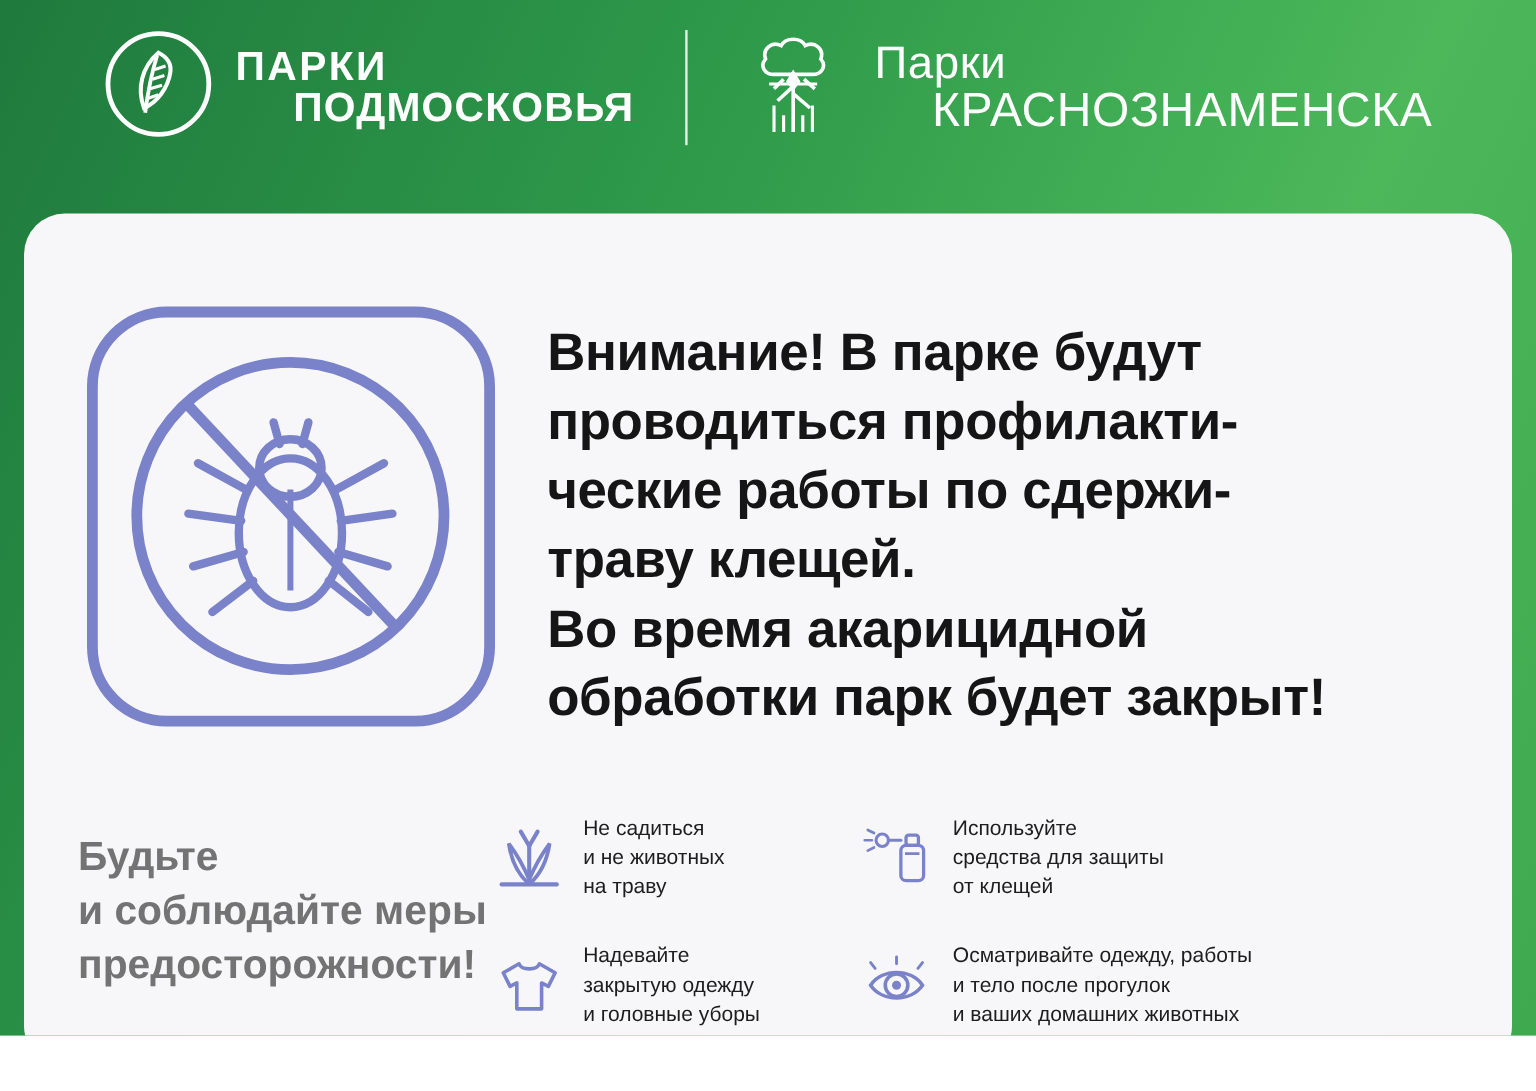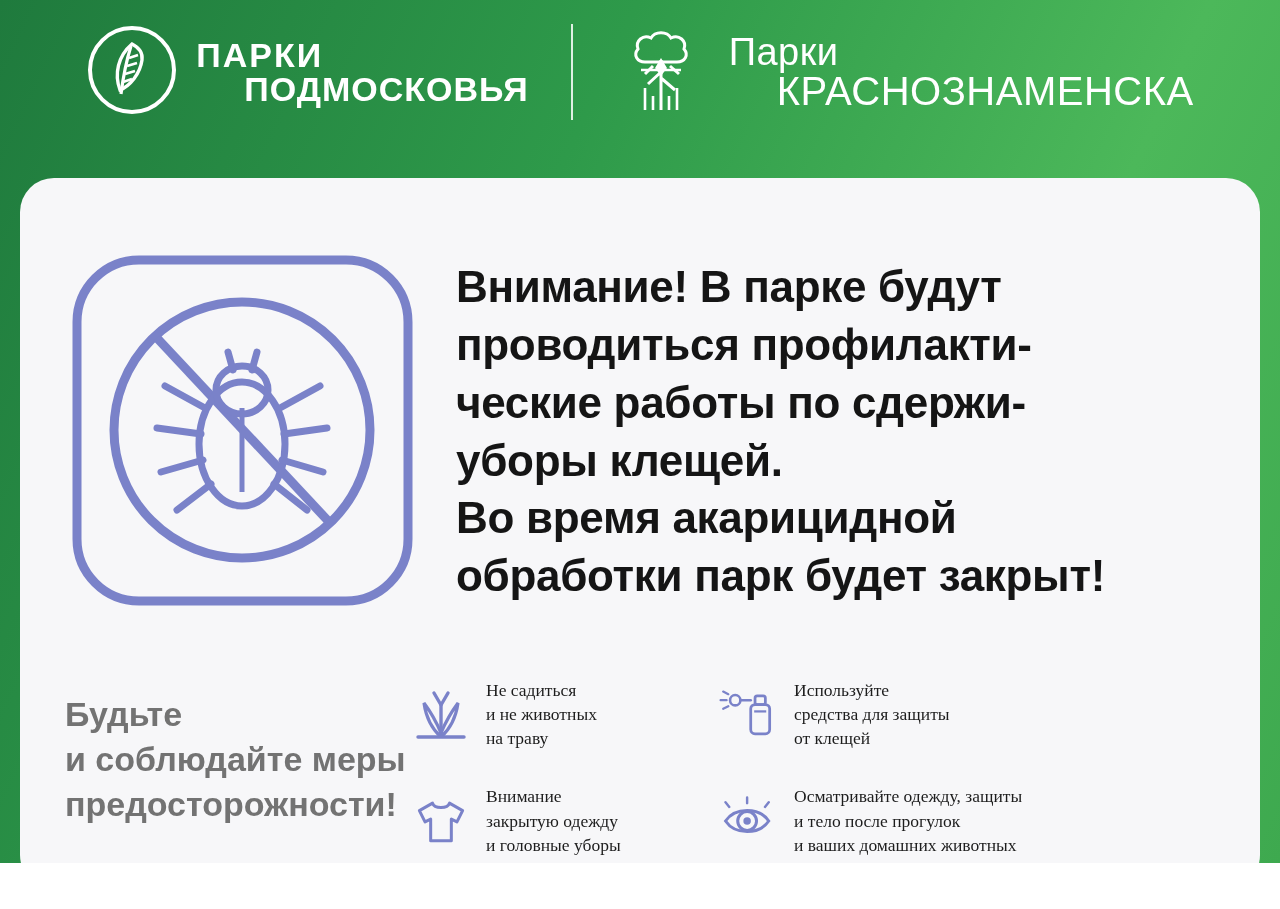--- a/index.html
+++ b/index.html
@@ -90,21 +90,21 @@
     border-radius: 34px;
     box-sizing: border-box;
   }
 
   .main-row {
     position: absolute;
     left: 45px;
     top: 70px;
     width: 1160px;
     display: flex;
-    align-items: center;
+    align-items: flex-end;
     gap: 36px;
   }
 
   .tick-badge {
     flex: 0 0 auto;
     width: 355px;
     height: 365px;
   }
 
   .headline {
@@ -151,21 +151,20 @@
     width: 62px;
     height: 62px;
     display: flex;
     align-items: center;
     justify-content: center;
   }
   .tip-text {
     color: #1d1d1d;
     font-size: 17.5px;
     line-height: 1.38;
-    font-family: Liberation Serif, serif;
   }
   .tip-text div { white-space: nowrap; }
 </style>
 </head>
 <body>
 
 <div class="poster">
 
   <div class="header">
     <div class="brand-row">
@@ -224,21 +223,21 @@
 
           <path d="M215 160 L255 138 M219 186 L262 180 M217 212 L258 224 M209 236 L242 262" fill="none" stroke="#7a82c9" stroke-width="7" stroke-linecap="round"></path>
           <path d="M177 160 L177 244" fill="none" stroke="#7a82c9" stroke-width="5"></path>
         </svg>
       </div>
 
       <div class="headline">
         <div class="blk">Внимание! В парке будут</div>
         <div class="blk">проводиться профилакти-</div>
         <div class="blk">ческие работы по сдержи-</div>
-        <div class="blk">уборы клещей.</div>
+        <div class="blk">траву клещей.</div>
         <div class="blk">Во время акарицидной</div>
         <div class="blk">обработки парк будет закрыт!</div>
       </div>
 
     </div>
 
     <div class="bottom">
 
       <div class="advice-title">
         <div>Будьте</div>
@@ -284,37 +283,37 @@
         </div>
 
         <div class="tip">
           <div class="tip-icon">
             <svg width="66" height="58" viewBox="0 0 66 58">
               <path d="M24 10 L10 18 L16 30 L22 27 L22 50 L44 50 L44 27 L50 30 L56 18 L42 10
                        C40 16 26 16 24 10 Z" fill="none" stroke="#7a82c9" stroke-width="3.2" stroke-linejoin="round"></path>
             </svg>
           </div>
           <div class="tip-text">
-            <div>Внимание</div>
+            <div>Надевайте</div>
             <div>закрытую одежду</div>
             <div>и головные уборы</div>
           </div>
         </div>
 
         <div class="tip">
           <div class="tip-icon">
             <svg width="66" height="58" viewBox="0 0 66 58">
               <path d="M8 29 C18 14 44 14 54 29 C44 44 18 44 8 29 Z" fill="none" stroke="#7a82c9" stroke-width="3.2"></path>
               <circle cx="31" cy="29" r="10" fill="none" stroke="#7a82c9" stroke-width="3.2"></circle>
               <circle cx="31" cy="29" r="4" fill="#7a82c9"></circle>
               <path d="M31 10 L31 4 M12 14 L8 9 M50 14 L54 9" stroke="#7a82c9" stroke-width="2.6" fill="none" stroke-linecap="round"></path>
             </svg>
           </div>
           <div class="tip-text">
-            <div>Осматривайте одежду, защиты</div>
+            <div>Осматривайте одежду, работы</div>
             <div>и тело после прогулок</div>
             <div>и ваших домашних животных</div>
           </div>
         </div>
 
       </div>
     </div>
 
   </div>
 </div>

